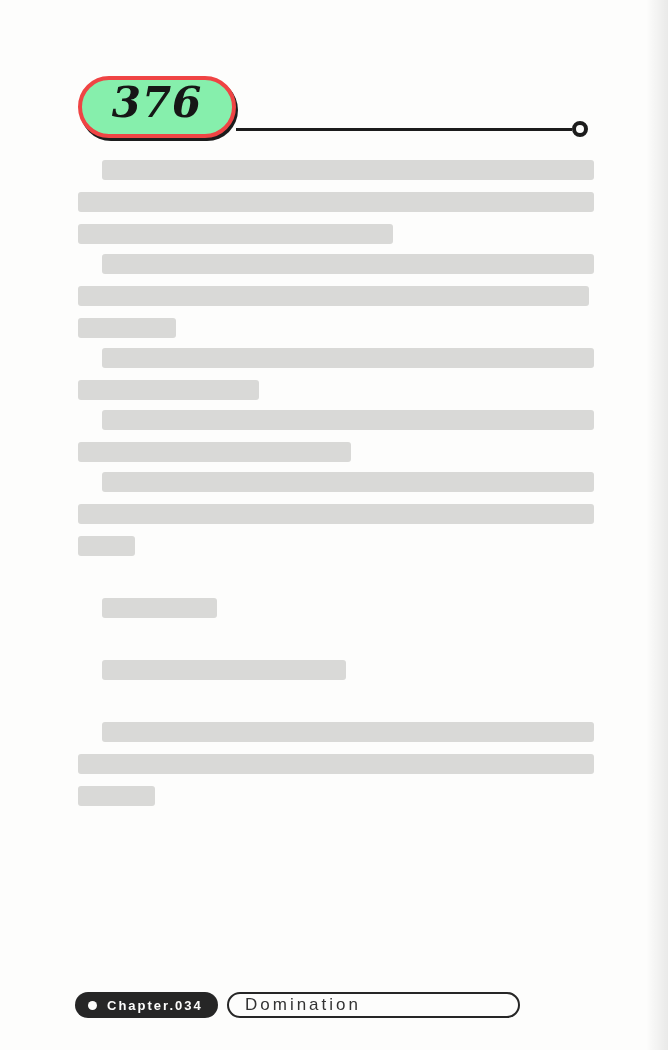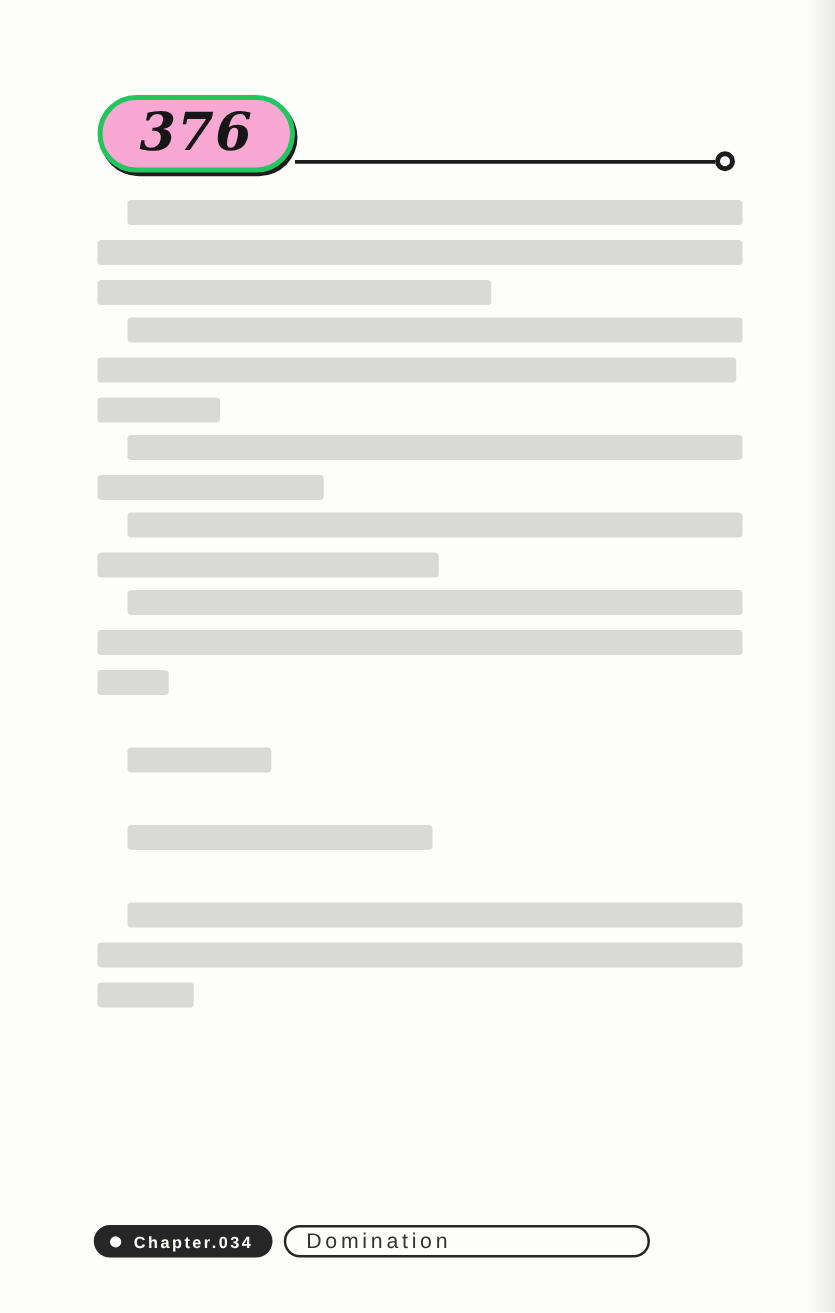--- a/index.html
+++ b/index.html
@@ -31,26 +31,25 @@
   
   .header-row {
     display: flex;
     align-items: flex-end;
     margin: 74px 80px 0 78px;
     height: 64px;
   }
   .page-number-badge {
     width: 150px;
     height: 54px;
-    border: 4px solid #22c55e;
+    border: 4px solid #ef4444;
     border-radius: 31px;
-    background: #f9a8d4;
+    background: #86efac;
     box-shadow: 2px 3px 0 #1c1c1c;
     display: flex;
-    align-items: center;
     justify-content: center;
     flex: none;
   }
   .page-number-badge .num {
     font-family: "DejaVu Serif", serif;
     font-style: italic;
     font-weight: bold;
     font-size: 42px;
     color: #161616;
     letter-spacing: 1px;
@@ -87,21 +86,21 @@
   }
   .line:first-child { margin-top: 0; }
   .line.indent { margin-left: 24px; }
 
   
   .footer-row {
     margin-top: auto;
     display: flex;
     align-items: center;
     margin-left: 75px;
-    margin-bottom: 44px;
+    margin-bottom: 32px;
     gap: 9px;
   }
   .chapter-pill {
     width: 143px;
     height: 26px;
     background: #262626;
     border-radius: 13px;
     display: flex;
     align-items: center;
     padding-left: 13px;

